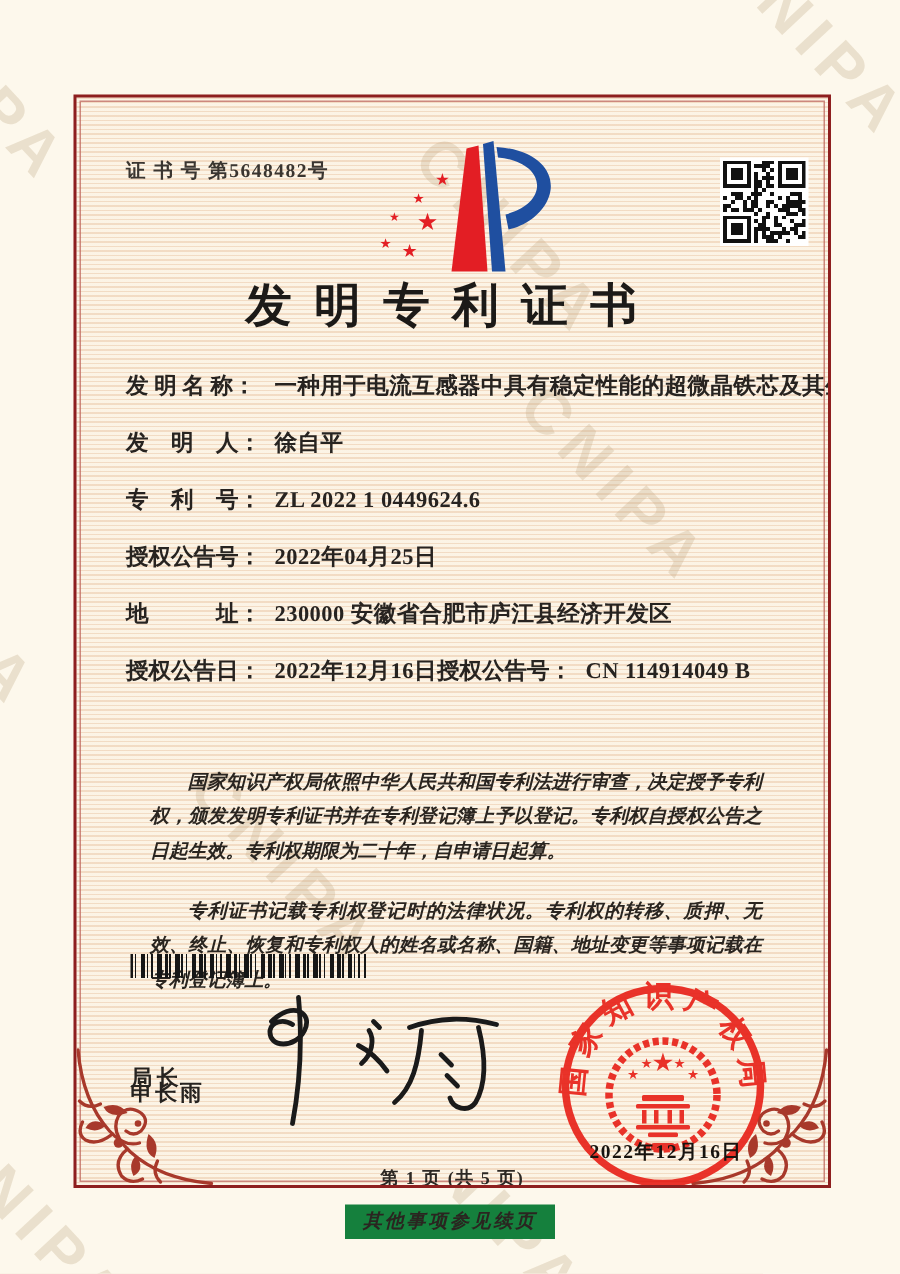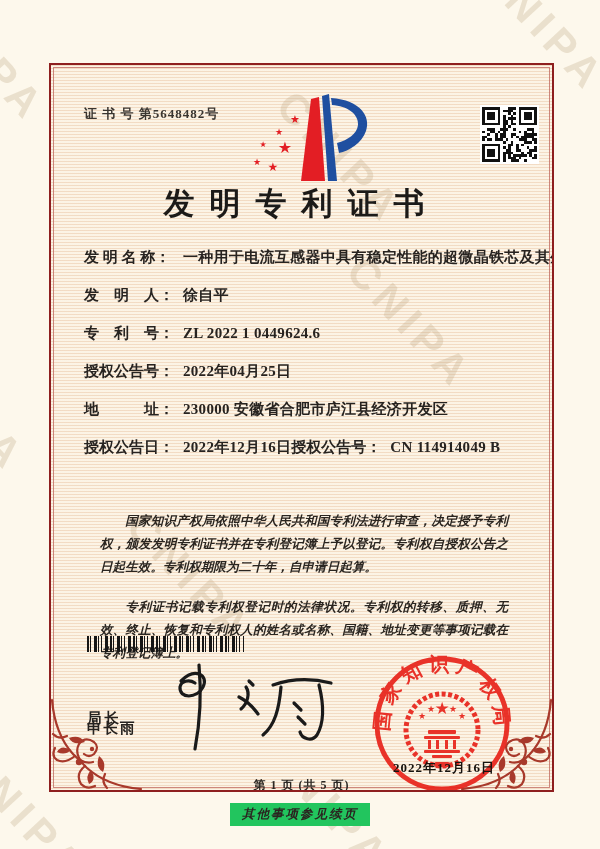--- a/index.html
+++ b/index.html
@@ -95,21 +95,21 @@
   .seal-date{
     position:absolute;left:320px;top:694px;width:146px;text-align:center;z-index:5;
     font-size:13px;font-weight:700;color:#17130f;letter-spacing:1px;
   }
   .page-footer{
     position:absolute;left:0;top:712px;width:100%;text-align:center;z-index:3;
     font-size:12px;font-weight:700;color:#2c2824;letter-spacing:1px;
   }
   .cont-note{
     position:absolute;left:50%;top:803px;transform:translateX(-50%);
-    background:#22c55e;padding:3px 12px;z-index:2;
+    background:#15803d;padding:3px 12px;z-index:2;
     font-size:12.5px;font-style:italic;font-weight:700;color:#2a2520;
     letter-spacing:2px;white-space:nowrap;
   }
 </style>
 </head>
 <body>
 
 <div class="wm wm1">CNIPA</div>
 <div class="wm wm4">CNIPA</div>
 <div class="wm wm6">CNIPA</div>

